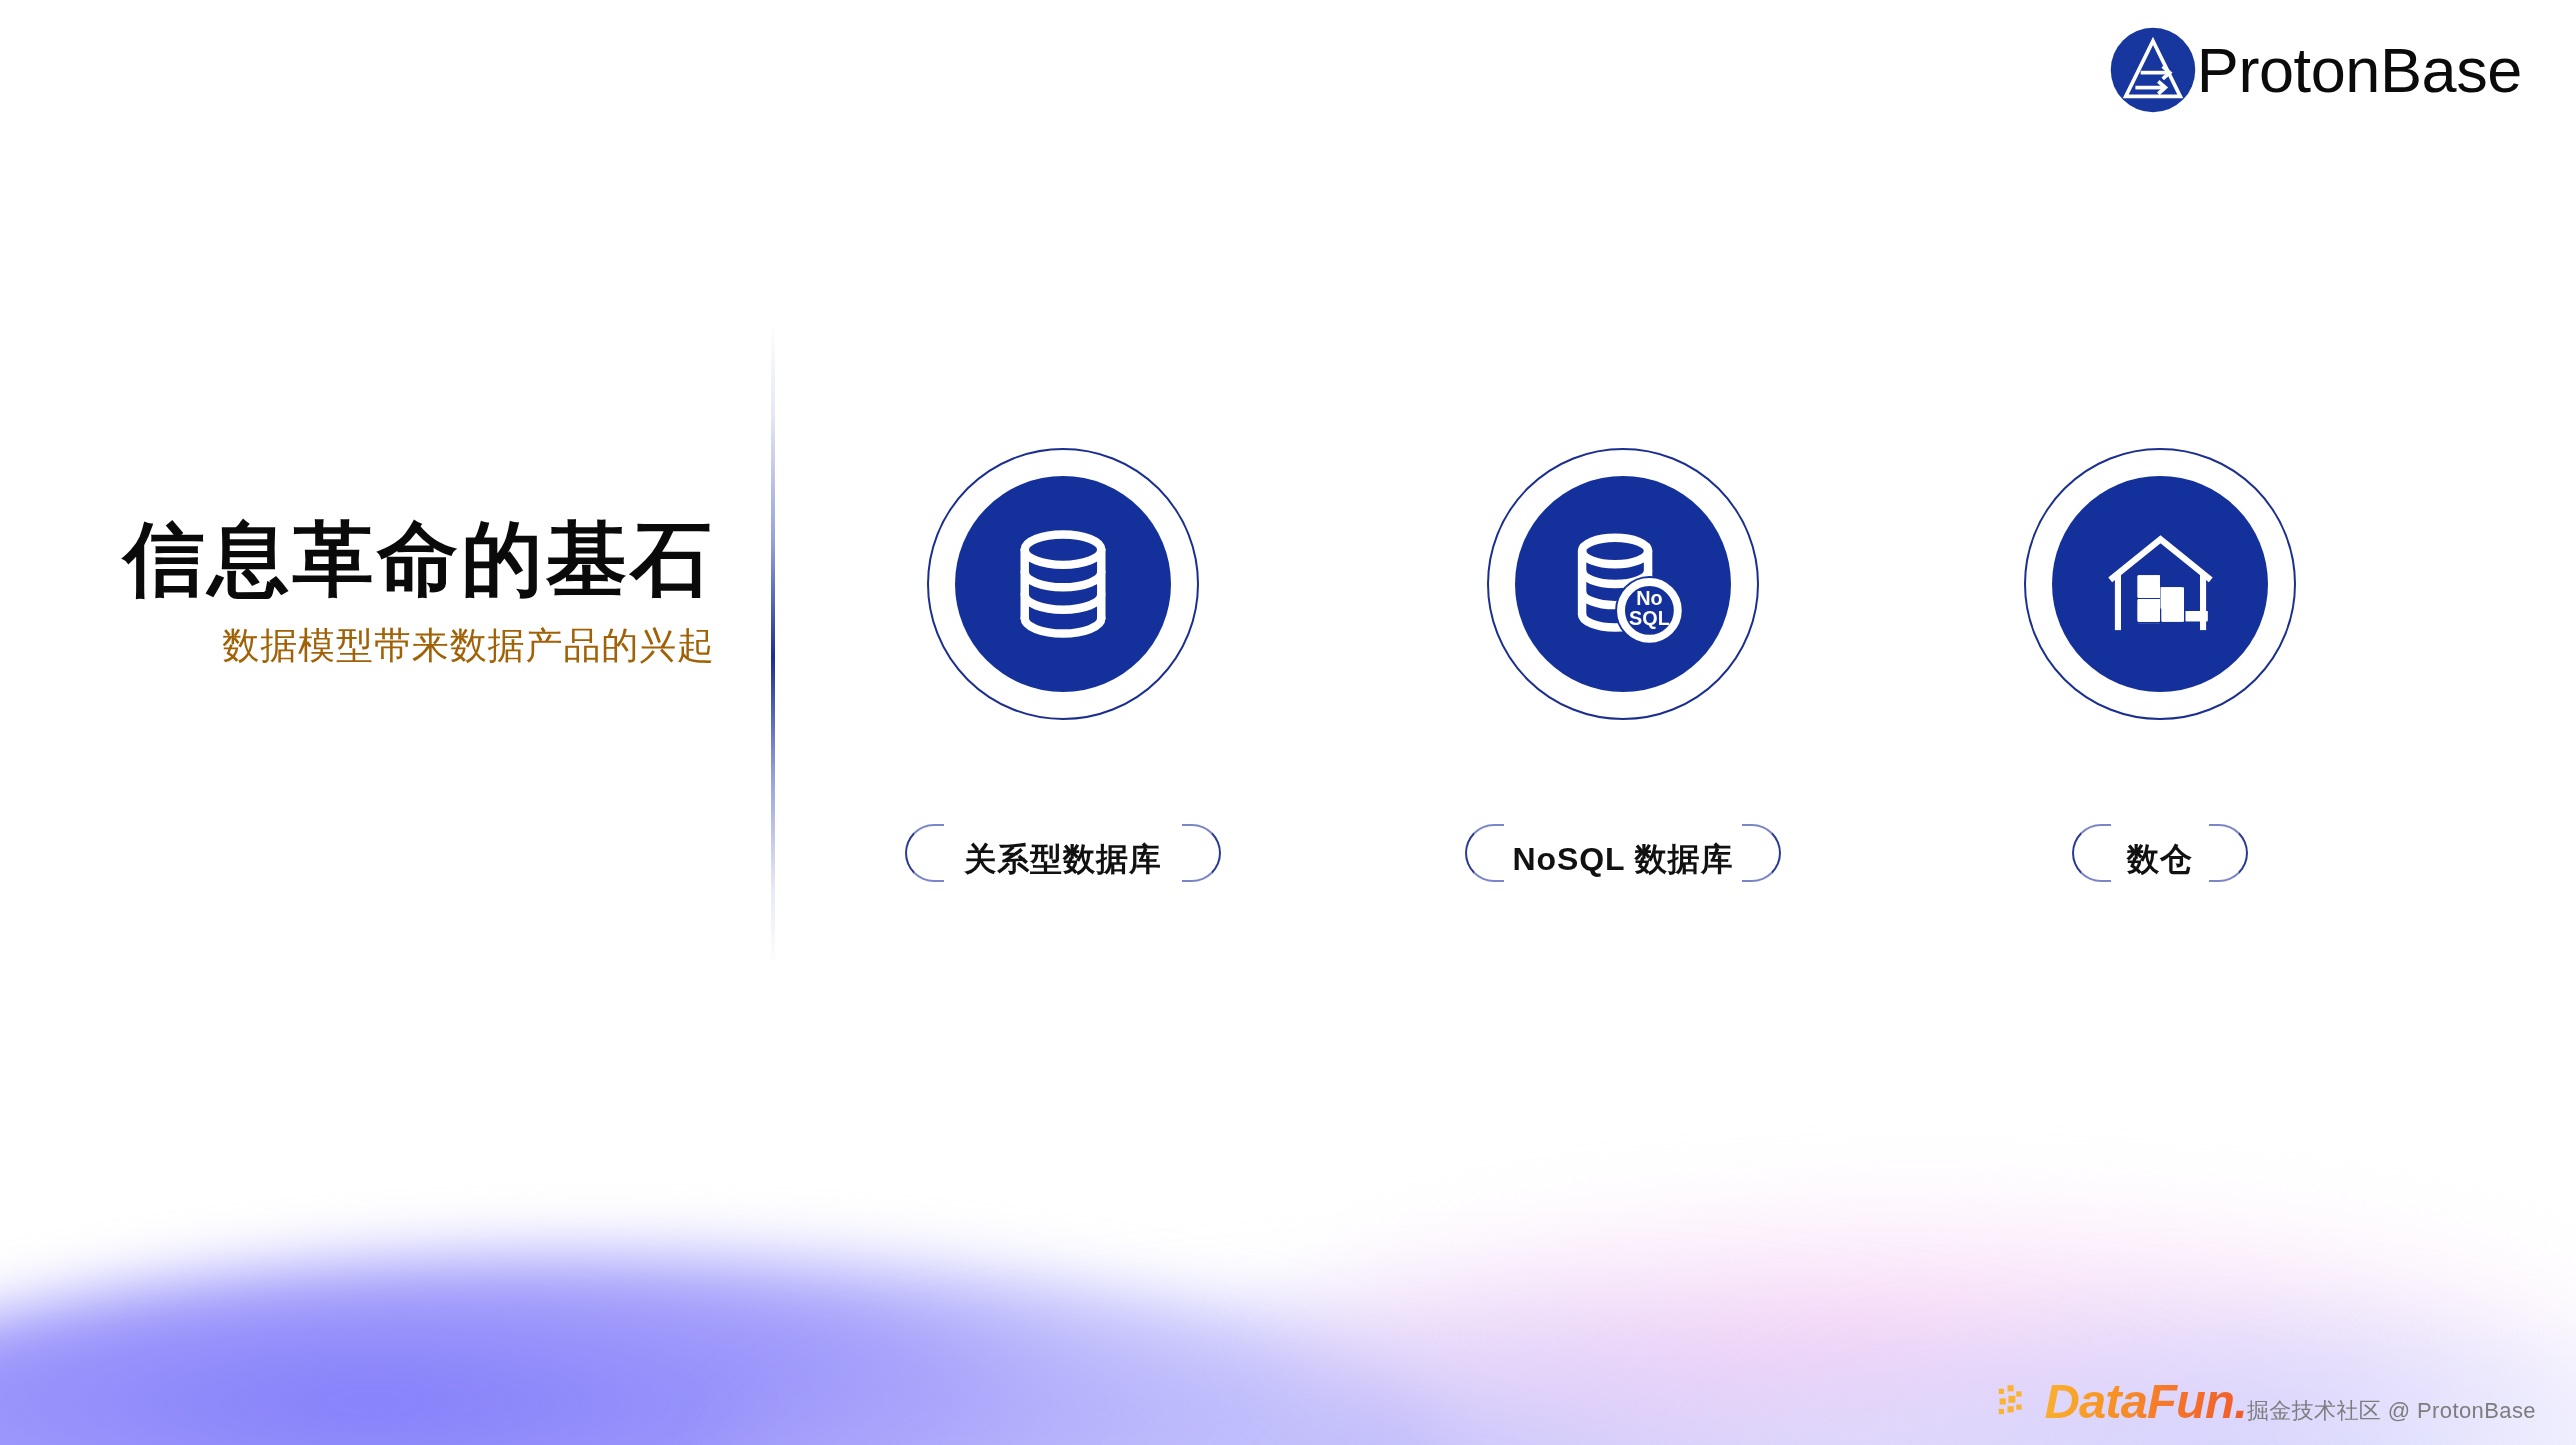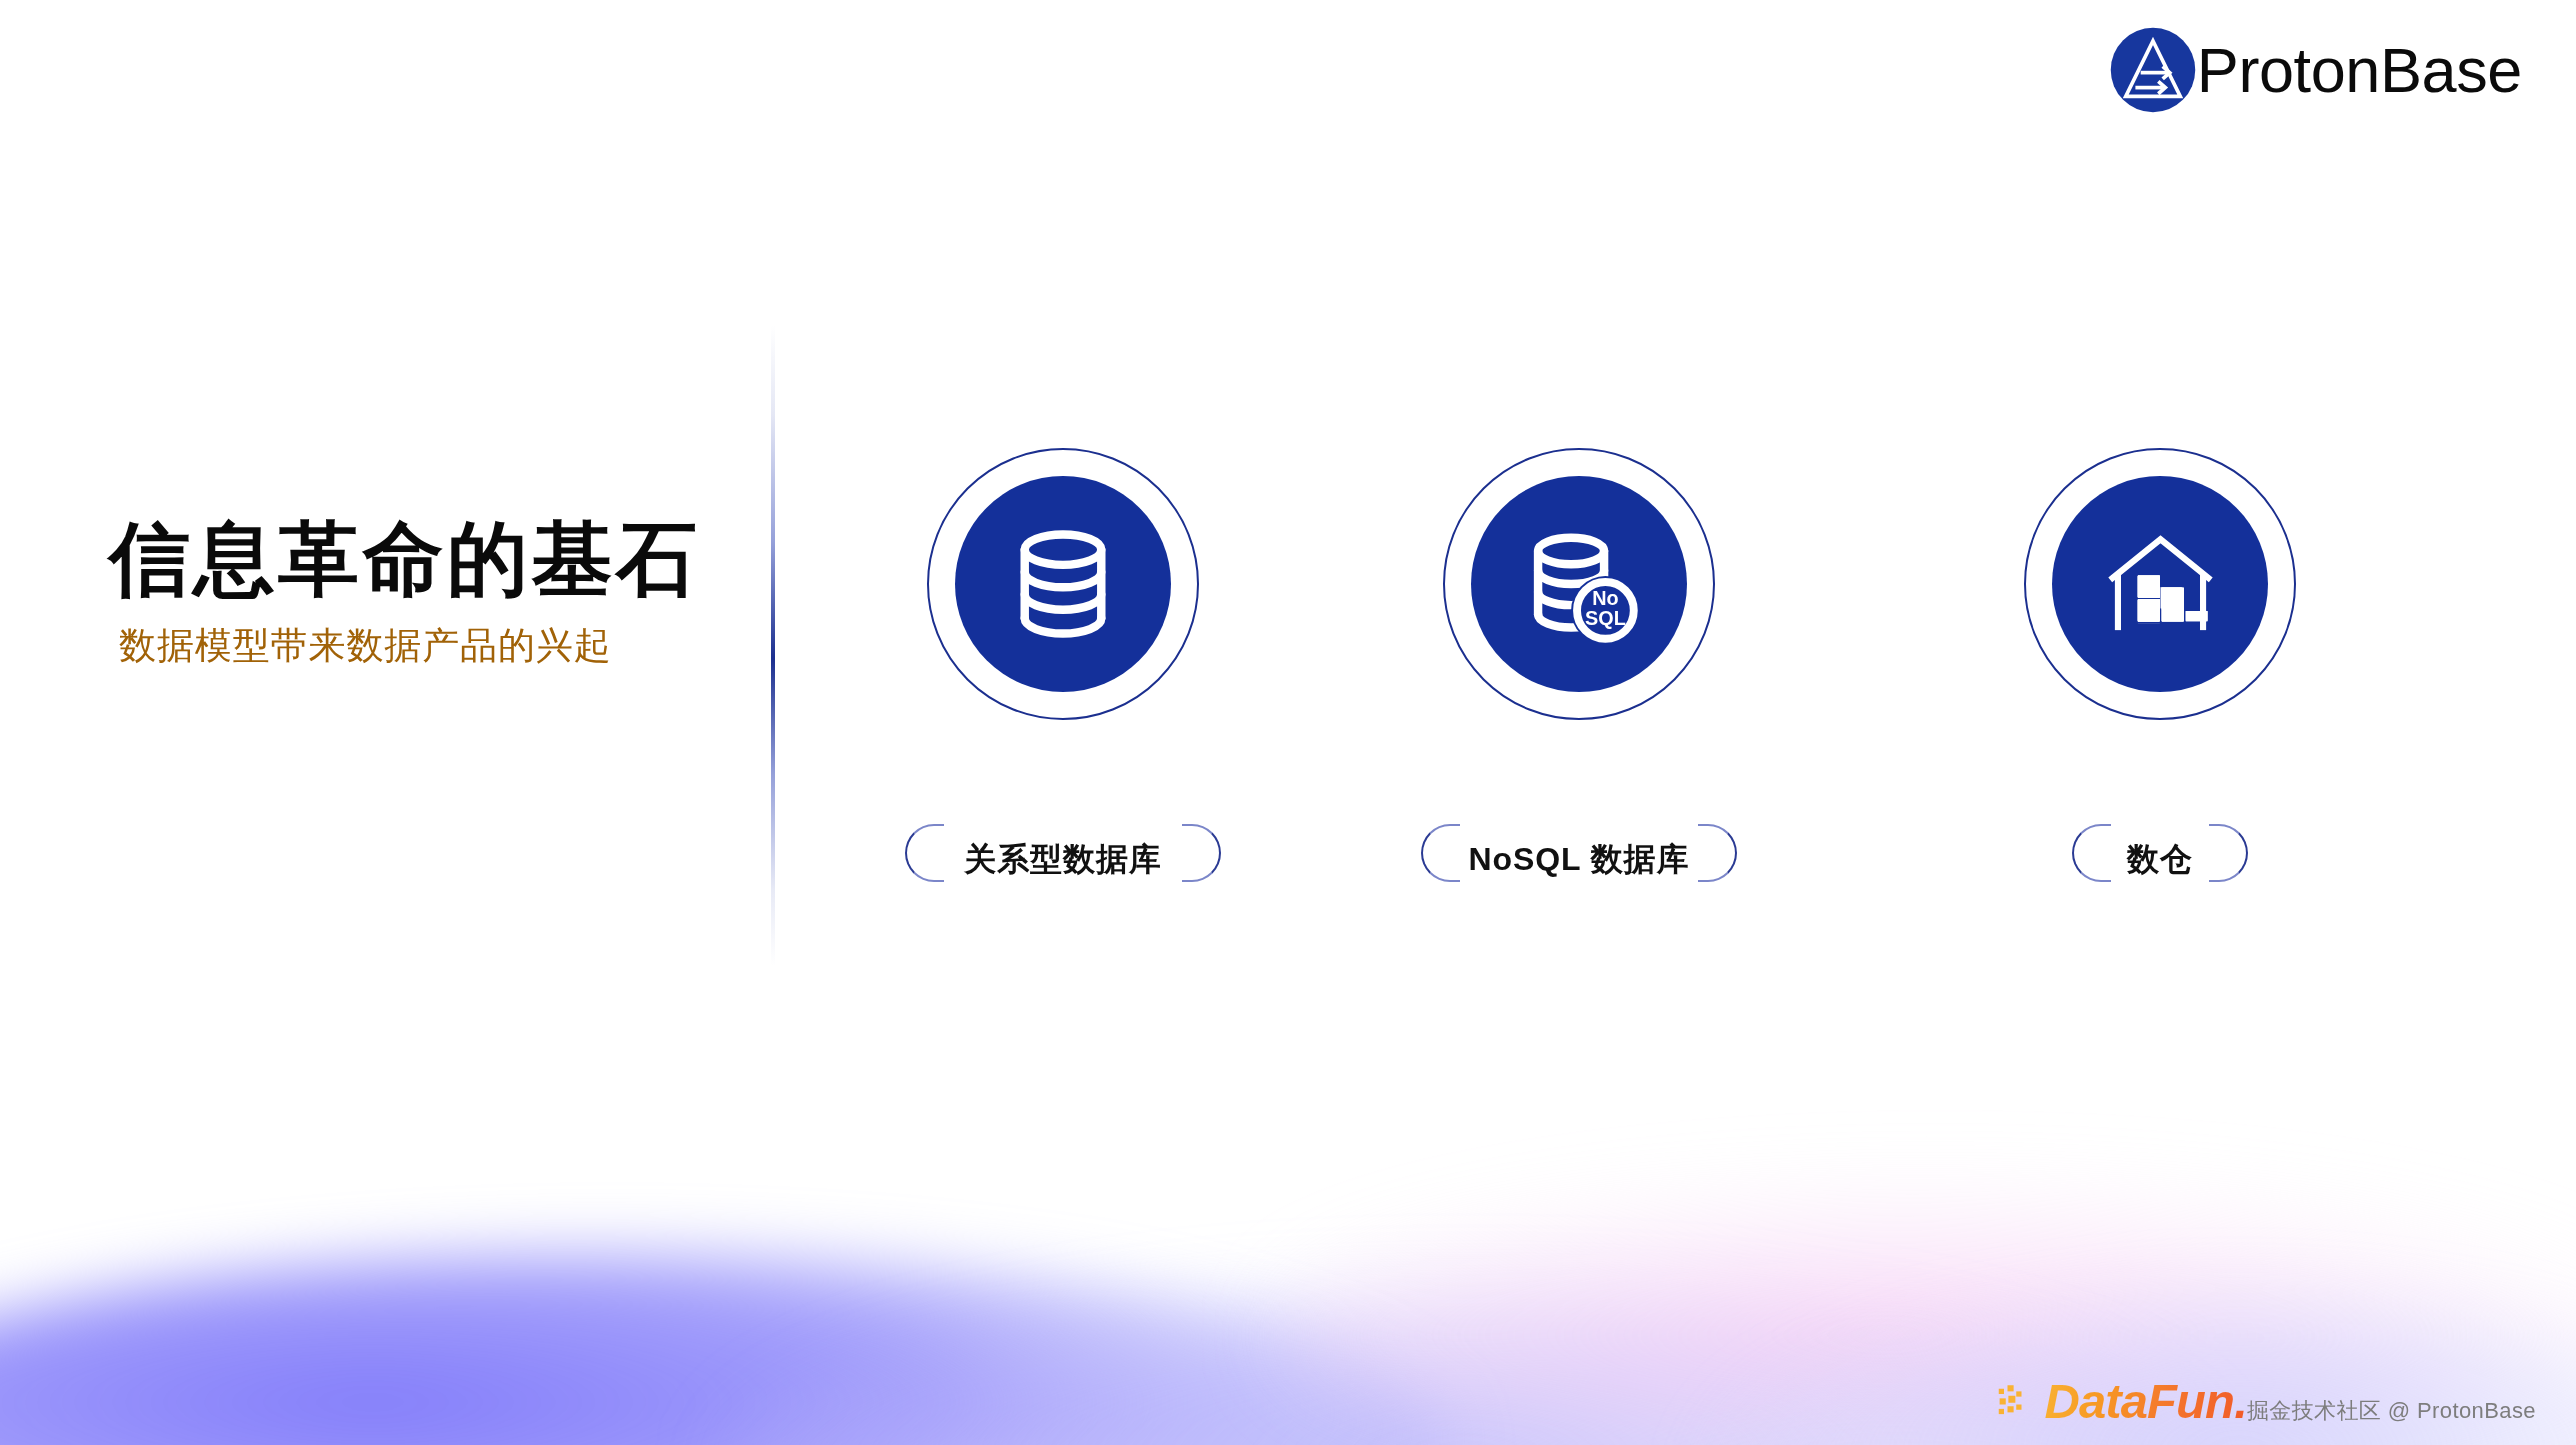--- a/index.html
+++ b/index.html
@@ -108,20 +108,21 @@
     white-space: nowrap;
   }
 
   
   .left-block {
     position: absolute;
     left: 109px;
     top: 516px;
     width: 606px;
     z-index: 4;
+    text-align: right;
   }
   .headline {
     font-size: 81px;
     font-weight: 700;
     color: #0a0a0a;
     letter-spacing: 3.5px;
     line-height: 1.08;
     margin: 0;
     white-space: nowrap;
   }
@@ -164,21 +165,21 @@
   }
   .card {
     position: absolute;
     top: 0;
     width: 334px;
     display: flex;
     flex-direction: column;
     align-items: center;
   }
   .card-0 { left: 0px; }
-  .card-1 { left: 516px; }
+  .card-1 { left: 560px; }
   .card-2 { left: 1097px; }
 
   .icon-ring {
     position: relative;
     width: 272px;
     height: 272px;
     border-radius: 50%;
     border: 2.6px solid #1b2f8f;
     display: flex;
     align-items: center;

